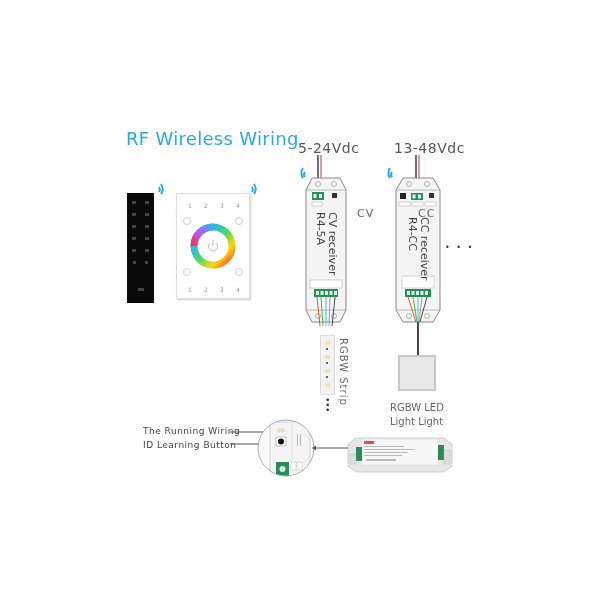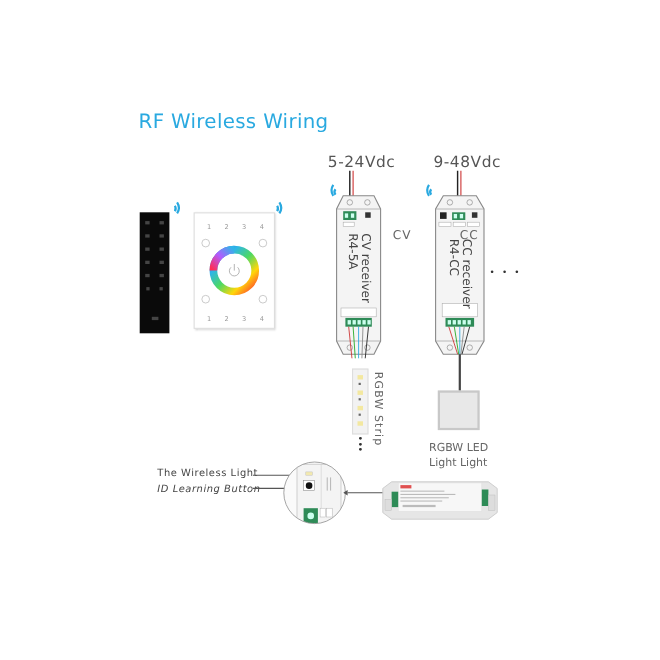--- a/index.html
+++ b/index.html
@@ -1,18 +1,18 @@
 <!DOCTYPE html>
 <html><head>
   <meta charset="utf-8">
   <style>
     html, body { margin: 0; padding: 0; background: #ffffff; }
     body { width: 600px; height: 600px; position: relative; overflow: hidden; font-family: "DejaVu Sans", sans-serif; color: #555; }
     .abs { position: absolute; }
-    .title { left: 126px; top: 100px; font-size: 18px; color: #29a9e0; letter-spacing: 0.3px; font-family: "DejaVu Sans", sans-serif; }
+    .title { left: 126px; top: 128px; font-size: 18px; color: #29a9e0; letter-spacing: 0.3px; font-family: "DejaVu Sans", sans-serif; }
     .lbl { font-size: 14px; color: #555; letter-spacing: 0.5px; }
     .lbl-lg { font-size: 11px; color: #666; letter-spacing: 1px; }
     .wifi { width: 14px; height: 14px; }
     svg { display: block; }
     .rot { transform-origin: 0 0; transform: rotate(90deg); white-space: nowrap; }
     .dots { font-size: 14px; color: #333; letter-spacing: 2px; }
     .vdots { font-size: 9px; color: #333; line-height: 5px; }
   </style>
 </head>
 <body>
@@ -152,21 +152,21 @@
     <g fill="#666">
         <rect x="5" y="12" width="2" height="2"></rect>
         <rect x="5" y="26" width="2" height="2"></rect>
         <rect x="5" y="40" width="2" height="2"></rect>
       </g>
   </svg>
 </div>
 <div class="abs rot lbl-lg" style="left:349px; top:338px; font-size:10px;">RGBW Strip</div>
 <div class="abs vdots" style="left:325px; top:398px;">•<br>•<br>•</div>
 
-<div class="abs lbl" style="left:394px; top:140px;">9-48Vdc</div>
+<div class="abs lbl" style="left:394px; top:140px;">13-48Vdc</div>
 <div class="abs" style="left:413px; top:155px;">
   <svg width="10" height="40">
       <line x1="3" y1="0" x2="3" y2="40" stroke="#222" stroke-width="1.3"></line>
       <line x1="6" y1="0" x2="6" y2="40" stroke="#c33" stroke-width="1"></line>
     </svg>
 </div>
 <div class="abs wifi" style="left:381px; top:165px;">
   <svg width="14" height="14">
       <path d="M9 3 A9 9 0 0 0 9 13" stroke="#29a9e0" stroke-width="2" fill="none"></path>
       <path d="M11 7 A4 4 0 0 0 11 12" stroke="#29a9e0" stroke-width="2" fill="none"></path>
@@ -215,22 +215,22 @@
 <div class="abs dots" style="left:445px; top:243px; font-size:8px;">• • •</div>
 
 <div class="abs" style="left:417px; top:322px; width:2px; height:35px; background:#444;"></div>
 
 <div class="abs" style="left:398px; top:355px; width:38px; height:36px; background:#e8e8e8; border:2px solid #c8c8c8; box-sizing:border-box;"></div>
 <div class="abs" style="left:390px; top:401px; font-size:10px; color:#666; text-align:left; line-height:14px; width:58px;">
   <div>RGBW LED</div>
   <div>Light Light</div>
 </div>
 
-<div class="abs lbl" style="left:143px; top:426px; font-size:9px; color:#444;">The Wireless Light</div>
-<div class="abs lbl" style="left:143px; top:440px; font-size:9px; color:#444;font-style:italic;">ID Learning Button</div>
+<div class="abs lbl" style="left:143px; top:426px; font-size:9px; color:#444;">The Running Wiring</div>
+<div class="abs lbl" style="left:143px; top:440px; font-size:9px; color:#444;">ID Learning Button</div>
 <div class="abs" style="left:228px; top:428px;">
   <svg width="50" height="20">
     <line x1="2" y1="4" x2="44" y2="4" stroke="#555" stroke-width="1"></line>
     <path d="M44 1.5 L48 4 L44 6.5 Z" fill="#555"></path>
     <line x1="2" y1="16" x2="44" y2="16" stroke="#555" stroke-width="1"></line>
     <path d="M44 13.5 L48 16 L44 18.5 Z" fill="#555"></path>
   </svg>
 </div>
 
 <div class="abs" style="left:256px; top:418px;">

